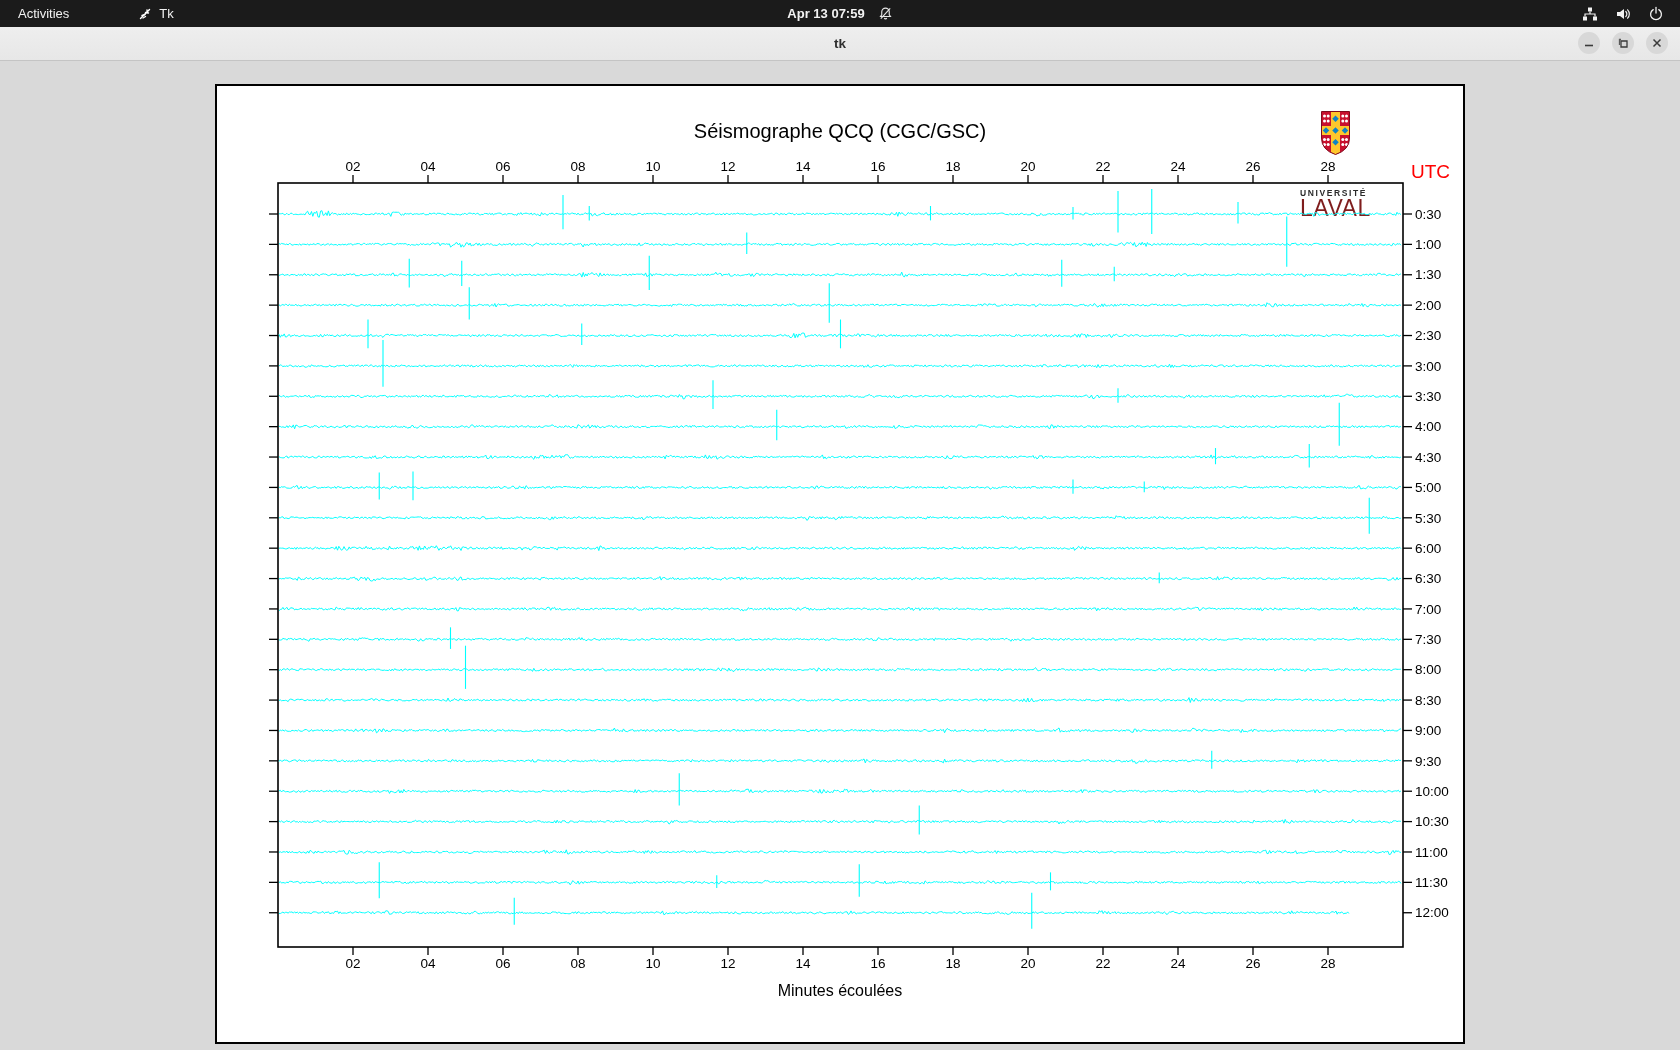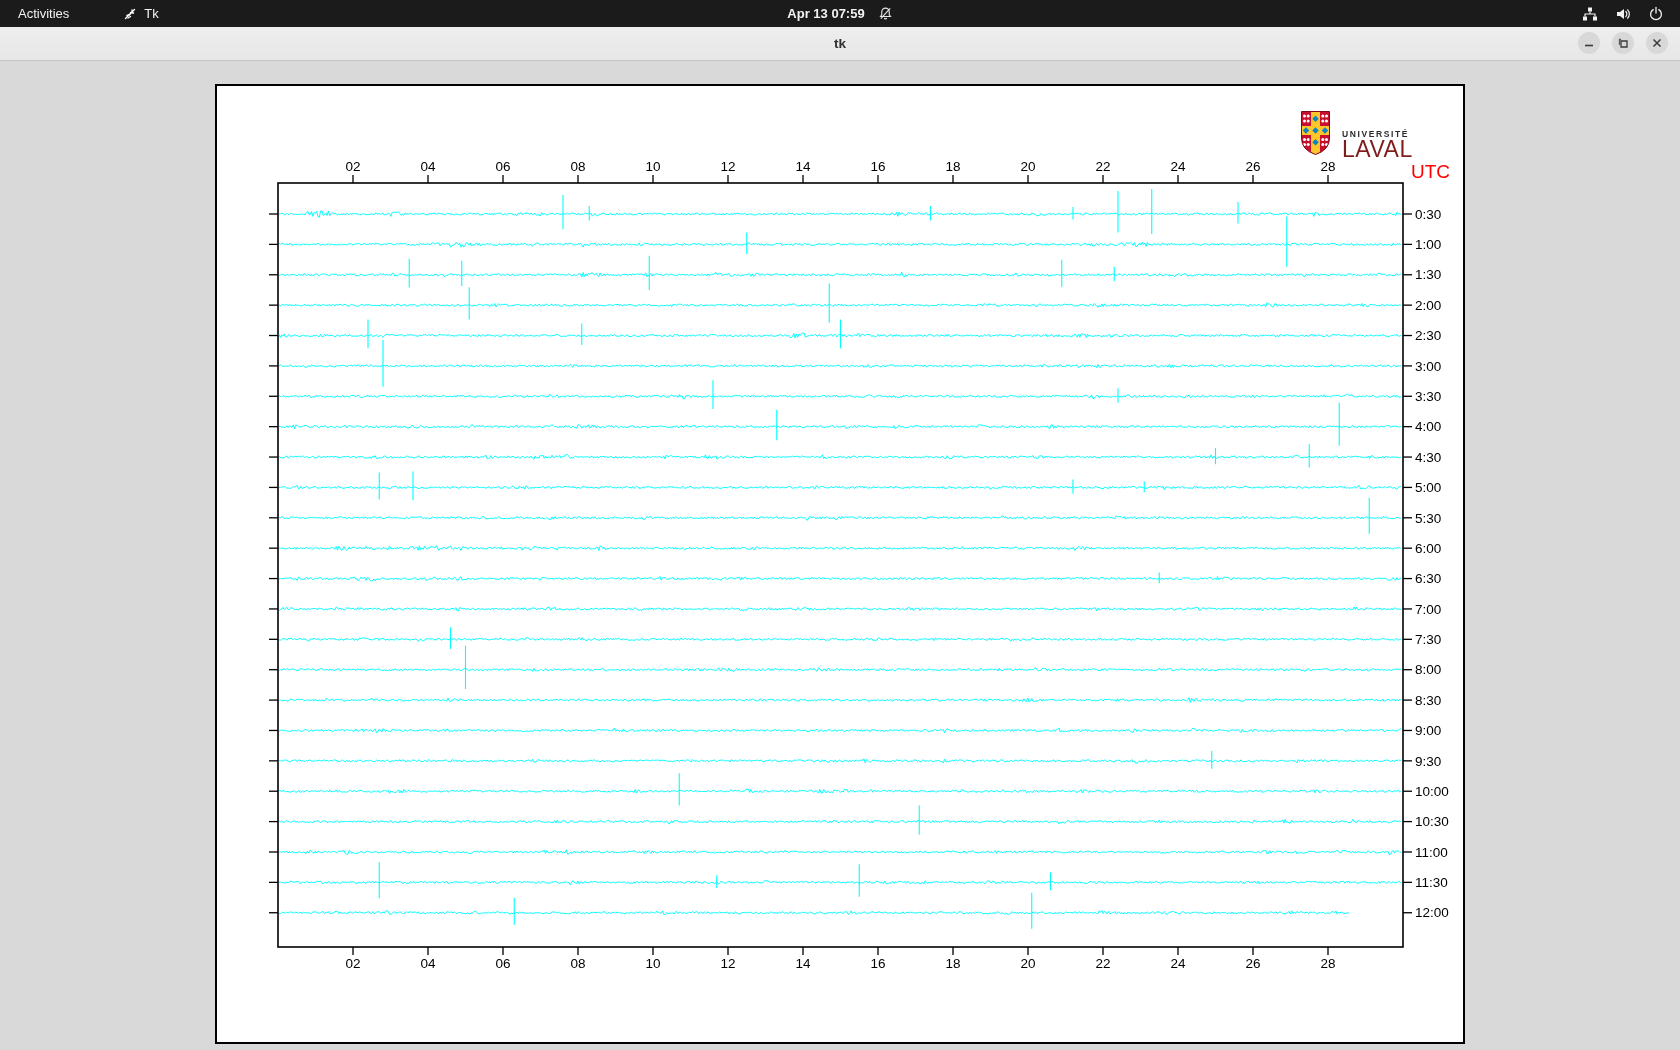--- a/index.html
+++ b/index.html
@@ -1,20 +1,20 @@
 <!DOCTYPE html>
 <html><head>
 <meta charset="utf-8">
 <style>
   html,body{margin:0;padding:0;width:1680px;height:1050px;overflow:hidden;
     font-family:"Liberation Sans",sans-serif;background:#d9d9d9;}
   
   .topbar{position:absolute;left:0;top:0;width:1680px;height:27px;background:#1b1b1b;
     color:#f2f2f2;font-size:13px;display:flex;align-items:center;}
-  .tb-left{display:flex;align-items:center;gap:10px;padding-left:18px;}
+  .tb-left{display:flex;align-items:center;gap:25px;padding-left:18px;}
   .tb-activities{font-weight:500;}
   .tb-app{display:flex;align-items:center;gap:7px;font-weight:500;margin-left:44px;}
   .tb-center{position:absolute;left:0;right:0;top:0;height:27px;display:flex;
     align-items:center;justify-content:center;gap:13px;font-weight:600;}
   .tb-right{position:absolute;right:0;top:0;height:27px;display:flex;align-items:center;
     gap:17px;padding-right:16px;}
   .tb-icon{display:flex;align-items:center;justify-content:center;}
   
   .titlebar{position:absolute;left:0;top:27px;width:1680px;height:33px;
     background:linear-gradient(#eeeeee,#e7e7e7);border-bottom:1px solid #c4c4c4;}
@@ -23,21 +23,21 @@
   .win-controls{position:absolute;right:12px;top:5px;display:flex;gap:12px;}
   .win-btn{width:22px;height:22px;border-radius:50%;background:#d8d8d8;display:flex;
     align-items:center;justify-content:center;color:#3a3a3a;cursor:pointer;}
   
   .desktop{position:absolute;left:0;top:61px;width:1680px;height:989px;background:#d9d9d9;}
   .canvas{position:absolute;left:215px;top:23px;width:1250px;height:960px;background:#ffffff;
     border:2px solid #000;box-sizing:border-box;}
   .hdr{position:absolute;left:58px;top:18px;font-size:13.5px;color:#000;line-height:19px;}
   .plot-title{position:absolute;left:0;right:0;top:34px;text-align:center;font-size:20px;color:#000;}
   .xlabel{position:absolute;left:0;right:0;top:896px;text-align:center;font-size:16px;color:#000;}
-  .logo{position:absolute;left:1083px;top:24px;display:flex;align-items:flex-end;gap:11px;}
+  .logo{position:absolute;left:1083px;top:24px;display:flex;align-items:center;gap:22px;flex-direction:column;}
   .logo-text{display:flex;flex-direction:column;margin-top:6px;}
   .logo-univ{font-size:8.5px;letter-spacing:1.6px;color:#2b2b2b;font-weight:600;}
   .logo-laval{font-size:23px;letter-spacing:0.5px;color:#7f1d1d;font-weight:500;line-height:21px;}
   svg text{font-family:"Liberation Sans",sans-serif;}
   #plot-svg{position:absolute;left:0;top:0;}
 </style>
 </head>
 <body>
 
 <div class="topbar">
@@ -122,20 +122,21 @@
         <path d="M2.5 2.5 L9.5 9.5 M9.5 2.5 L2.5 9.5"></path>
       </svg>
     </div>
   </div>
 </div>
 
 <div class="desktop">
   <div class="canvas">
 
 
+    <div class="plot-title">Séismographe QCQ (CGC/GSC)</div>
 
     <div class="logo">
       <span>
         <svg width="31" height="46" viewBox="0 0 31 46">
           <defs>
               <clipPath id="shieldClip">
                 <path d="M1.5 1.5 H29.5 V28 Q29.5 40 15.5 44.5 Q1.5 40 1.5 28 Z"></path>
               </clipPath>
             </defs>
           <path d="M1.5 1.5 H29.5 V28 Q29.5 40 15.5 44.5 Q1.5 40 1.5 28 Z" fill="#c8102e"></path>
@@ -371,14 +372,15 @@
         <line x1="642.25" y1="778.36" x2="642.25" y2="810.76" stroke="#00ffff" stroke-width="1.1"></line>
         <line x1="833.5" y1="786.36" x2="833.5" y2="804.36" stroke="#00ffff" stroke-width="1.1"></line>
         <line x1="52" y1="826.74" x2="61" y2="826.74" stroke="#000" stroke-width="1.3"></line>
         <line x1="1186" y1="826.74" x2="1195" y2="826.74" stroke="#000" stroke-width="1.3"></line>
         <text x="1198" y="831.44" font-size="13.5" fill="#000">12:00</text>
         <polyline points="62.0,827.4 63.3,827.5 64.6,826.8 65.9,826.1 67.2,827.1 68.5,826.3 69.8,826.4 71.1,827.1 72.4,826.0 73.7,826.2 75.0,825.9 76.3,827.1 77.6,825.8 78.9,827.0 80.2,826.0 81.5,827.3 82.8,826.2 84.1,827.0 85.4,827.0 86.7,826.2 88.0,827.0 89.3,826.6 90.6,827.0 91.9,826.7 93.2,827.4 94.5,827.5 95.8,825.9 97.1,825.9 98.4,825.9 99.7,826.2 101.0,827.2 102.3,826.9 103.6,827.0 104.9,825.7 106.2,825.8 107.5,827.5 108.8,826.2 110.1,826.5 111.4,825.7 112.7,827.6 114.0,827.3 115.3,826.8 116.6,827.4 117.9,825.3 119.2,825.7 120.5,825.2 121.8,827.6 123.1,825.8 124.4,827.4 125.7,827.1 127.0,827.0 128.3,827.0 129.6,827.4 130.9,826.7 132.2,826.5 133.5,825.7 134.8,827.2 136.1,827.0 137.4,826.2 138.7,825.8 140.0,826.4 141.3,826.7 142.6,825.9 143.9,826.4 145.2,826.7 146.5,826.7 147.8,827.0 149.1,826.6 150.4,825.9 151.7,825.8 153.0,826.8 154.3,827.7 155.6,825.7 156.9,827.6 158.2,827.3 159.5,825.9 160.8,825.8 162.1,825.9 163.4,826.8 164.7,827.2 166.0,825.9 167.3,827.1 168.6,824.9 169.9,824.8 171.2,825.4 172.5,828.3 173.8,828.1 175.1,827.7 176.4,825.9 177.7,826.0 179.0,827.1 180.3,826.3 181.6,826.9 182.9,825.8 184.2,826.3 185.5,827.5 186.8,827.4 188.1,826.8 189.4,825.8 190.7,826.4 192.0,826.3 193.3,825.7 194.6,826.8 195.9,826.1 197.2,826.2 198.5,826.0 199.8,827.1 201.1,825.7 202.4,827.7 203.7,827.4 205.0,827.3 206.3,826.2 207.6,827.3 208.9,827.7 210.2,826.3 211.5,827.3 212.8,826.5 214.1,826.8 215.4,826.9 216.7,826.8 218.0,827.7 219.3,825.8 220.6,827.6 221.9,827.3 223.2,826.0 224.5,827.5 225.8,825.8 227.1,827.4 228.4,827.3 229.7,825.9 231.0,825.7 232.3,826.7 233.6,826.0 234.9,826.3 236.2,826.8 237.5,825.9 238.8,827.2 240.1,827.4 241.4,826.5 242.7,826.5 244.0,826.7 245.3,827.6 246.6,827.0 247.9,827.7 249.2,827.8 250.5,826.6 251.8,827.5 253.1,828.0 254.4,826.7 255.7,827.1 257.0,825.5 258.3,825.3 259.6,826.3 260.9,827.4 262.2,827.9 263.5,827.1 264.8,827.8 266.1,826.3 267.4,827.2 268.7,826.3 270.0,827.2 271.3,826.1 272.6,827.0 273.9,826.7 275.2,826.9 276.5,826.0 277.8,827.1 279.1,826.2 280.4,825.7 281.7,825.9 283.0,827.1 284.3,826.1 285.6,826.9 286.9,826.0 288.2,827.5 289.5,826.0 290.8,826.7 292.1,827.7 293.4,827.8 294.7,827.0 296.0,827.8 297.3,826.5 298.6,827.4 299.9,826.1 301.2,827.7 302.5,825.9 303.8,827.1 305.1,825.8 306.4,827.4 307.7,826.8 309.0,827.4 310.3,826.8 311.6,827.3 312.9,826.7 314.2,827.1 315.5,827.3 316.8,827.3 318.1,826.8 319.4,826.9 320.7,827.0 322.0,826.5 323.3,827.4 324.6,826.9 325.9,827.7 327.2,827.4 328.5,826.7 329.8,826.8 331.1,827.5 332.4,827.3 333.7,827.4 335.0,826.0 336.3,825.9 337.6,826.1 338.9,826.0 340.2,827.4 341.5,826.0 342.8,826.5 344.1,827.5 345.4,827.1 346.7,827.2 348.0,827.6 349.3,827.5 350.6,827.6 351.9,827.8 353.2,827.7 354.5,826.8 355.8,826.3 357.1,827.3 358.4,825.7 359.7,827.7 361.0,825.8 362.3,826.2 363.6,827.3 364.9,827.2 366.2,826.9 367.5,827.7 368.8,827.0 370.1,826.4 371.4,827.3 372.7,827.6 374.0,826.0 375.3,826.8 376.6,826.1 377.9,826.6 379.2,826.3 380.5,826.8 381.8,826.2 383.1,826.5 384.4,827.4 385.7,825.8 387.0,825.8 388.3,825.9 389.6,827.5 390.9,827.3 392.2,826.2 393.5,827.6 394.8,826.2 396.1,826.9 397.4,825.9 398.7,827.2 400.0,826.0 401.3,826.6 402.6,826.7 403.9,827.0 405.2,827.4 406.5,826.8 407.8,827.8 409.1,826.8 410.4,827.0 411.7,827.2 413.0,827.0 414.3,826.2 415.6,826.9 416.9,827.0 418.2,827.2 419.5,825.9 420.8,827.0 422.1,826.0 423.4,825.9 424.7,827.0 426.0,827.4 427.3,826.0 428.6,827.2 429.9,825.8 431.2,827.1 432.5,826.6 433.8,826.1 435.1,826.2 436.4,826.6 437.7,827.2 439.0,825.7 440.3,826.0 441.6,826.0 442.9,827.3 444.2,827.0 445.5,824.9 446.8,828.6 448.1,828.3 449.4,826.5 450.7,827.9 452.0,827.3 453.3,827.0 454.6,827.4 455.9,826.8 457.2,827.8 458.5,825.8 459.8,825.7 461.1,827.6 462.4,826.0 463.7,826.4 465.0,827.3 466.3,826.9 467.6,826.3 468.9,827.7 470.2,827.1 471.5,826.7 472.8,826.1 474.1,826.7 475.4,825.5 476.7,826.7 478.0,826.5 479.3,825.4 480.6,826.9 481.9,827.2 483.2,826.2 484.5,826.5 485.8,827.3 487.1,825.7 488.4,826.8 489.7,826.8 491.0,825.8 492.3,827.3 493.6,827.6 494.9,826.4 496.2,827.2 497.5,826.6 498.8,826.9 500.1,826.7 501.4,826.9 502.7,825.9 504.0,826.7 505.3,826.8 506.6,826.6 507.9,826.7 509.2,826.7 510.5,825.9 511.8,827.7 513.1,827.1 514.4,826.3 515.7,827.3 517.0,827.7 518.3,825.7 519.6,827.0 520.9,827.6 522.2,827.9 523.5,827.8 524.8,826.6 526.1,826.4 527.4,826.6 528.7,827.0 530.0,826.0 531.3,826.7 532.6,826.6 533.9,826.1 535.2,827.3 536.5,827.3 537.8,827.0 539.1,825.9 540.4,827.1 541.7,827.6 543.0,827.0 544.3,826.2 545.6,827.5 546.9,827.7 548.2,827.0 549.5,827.0 550.8,826.9 552.1,827.6 553.4,825.9 554.7,826.0 556.0,827.6 557.3,826.3 558.6,827.4 559.9,826.8 561.2,827.0 562.5,826.2 563.8,827.1 565.1,825.8 566.4,826.1 567.7,827.6 569.0,826.4 570.3,827.3 571.6,827.2 572.9,826.2 574.2,825.8 575.5,827.6 576.8,826.6 578.1,826.7 579.4,827.8 580.7,827.1 582.0,827.1 583.3,827.0 584.6,826.4 585.9,826.1 587.2,826.9 588.5,826.0 589.8,827.3 591.1,827.3 592.4,826.4 593.7,826.1 595.0,826.8 596.3,827.5 597.6,827.9 598.9,827.4 600.2,826.6 601.5,826.9 602.8,825.8 604.1,826.4 605.4,827.0 606.7,827.6 608.0,827.8 609.3,827.1 610.6,826.9 611.9,826.8 613.2,826.5 614.5,826.8 615.8,826.9 617.1,826.4 618.4,826.1 619.7,827.7 621.0,826.4 622.3,826.9 623.6,825.9 624.9,827.4 626.2,827.1 627.5,826.2 628.8,825.8 630.1,825.9 631.4,828.5 632.7,827.4 634.0,824.9 635.3,827.5 636.6,826.1 637.9,826.3 639.2,828.1 640.5,827.0 641.8,827.2 643.1,827.0 644.4,827.3 645.7,826.6 647.0,825.9 648.3,826.3 649.6,827.1 650.9,827.4 652.2,826.9 653.5,826.5 654.8,825.9 656.1,825.8 657.4,826.4 658.7,827.2 660.0,826.2 661.3,826.1 662.6,825.8 663.9,826.6 665.2,826.6 666.5,827.1 667.8,825.9 669.1,826.3 670.4,827.2 671.7,827.0 673.0,827.0 674.3,826.6 675.6,827.5 676.9,827.2 678.2,826.1 679.5,826.7 680.8,827.3 682.1,827.4 683.4,827.0 684.7,827.5 686.0,825.8 687.3,827.7 688.6,826.5 689.9,826.8 691.2,826.3 692.5,827.0 693.8,825.8 695.1,827.1 696.4,826.4 697.7,827.0 699.0,827.0 700.3,826.6 701.6,826.6 702.9,826.2 704.2,826.6 705.5,827.3 706.8,827.6 708.1,826.4 709.4,826.0 710.7,826.6 712.0,827.4 713.3,827.8 714.6,826.5 715.9,826.0 717.2,826.7 718.5,826.9 719.8,827.4 721.1,826.4 722.4,825.9 723.7,825.7 725.0,825.7 726.3,826.9 727.6,826.4 728.9,826.9 730.2,826.9 731.5,826.8 732.8,826.9 734.1,827.0 735.4,827.2 736.7,825.8 738.0,826.3 739.3,827.6 740.6,827.4 741.9,825.8 743.2,825.7 744.5,826.1 745.8,827.7 747.1,827.5 748.4,827.4 749.7,826.5 751.0,827.5 752.3,826.6 753.6,826.8 754.9,827.6 756.2,826.3 757.5,827.1 758.8,825.9 760.1,826.8 761.4,825.9 762.7,827.0 764.0,826.2 765.3,827.6 766.6,827.5 767.9,827.4 769.2,827.5 770.5,827.8 771.8,827.7 773.1,827.0 774.4,827.8 775.7,826.9 777.0,827.8 778.3,826.0 779.6,826.8 780.9,825.7 782.2,826.5 783.5,827.6 784.8,826.9 786.1,827.2 787.4,828.0 788.7,826.9 790.0,828.1 791.3,828.4 792.6,827.8 793.9,827.1 795.2,825.6 796.5,827.2 797.8,826.3 799.1,827.4 800.4,826.4 801.7,827.0 803.0,826.3 804.3,827.4 805.6,826.2 806.9,827.6 808.2,827.7 809.5,826.0 810.8,827.5 812.1,827.4 813.4,827.3 814.7,827.6 816.0,825.8 817.3,827.0 818.6,825.8 819.9,827.4 821.2,827.1 822.5,826.5 823.8,826.3 825.1,825.9 826.4,826.2 827.7,827.5 829.0,827.3 830.3,827.3 831.6,826.7 832.9,827.3 834.2,826.6 835.5,827.5 836.8,827.5 838.1,826.6 839.4,827.1 840.7,827.0 842.0,827.2 843.3,826.2 844.6,827.1 845.9,827.7 847.2,827.2 848.5,826.2 849.8,826.2 851.1,826.7 852.4,826.4 853.7,826.7 855.0,826.4 856.3,827.4 857.6,825.8 858.9,825.9 860.2,827.6 861.5,826.1 862.8,825.9 864.1,827.4 865.4,825.8 866.7,826.4 868.0,827.2 869.3,826.5 870.6,827.2 871.9,827.0 873.2,826.5 874.5,826.8 875.8,826.9 877.1,826.9 878.4,826.6 879.7,827.5 881.0,827.6 882.3,824.7 883.6,826.2 884.9,824.6 886.2,827.6 887.5,825.4 888.8,826.0 890.1,827.9 891.4,825.5 892.7,827.7 894.0,827.5 895.3,826.2 896.6,826.9 897.9,825.6 899.2,827.7 900.5,826.4 901.8,826.1 903.1,827.6 904.4,826.6 905.7,827.4 907.0,827.3 908.3,826.9 909.6,827.7 910.9,826.0 912.2,827.2 913.5,826.9 914.8,827.4 916.1,826.7 917.4,826.5 918.7,827.7 920.0,826.5 921.3,827.2 922.6,827.7 923.9,827.0 925.2,826.6 926.5,827.5 927.8,826.8 929.1,826.9 930.4,826.1 931.7,827.3 933.0,827.0 934.3,826.5 935.6,825.7 936.9,827.0 938.2,827.4 939.5,825.8 940.8,826.2 942.1,825.7 943.4,827.1 944.7,826.9 946.0,827.5 947.3,825.8 948.6,827.0 949.9,828.7 951.2,827.2 952.5,826.0 953.8,826.2 955.1,825.5 956.4,825.3 957.7,826.4 959.0,826.6 960.3,826.9 961.6,827.6 962.9,827.6 964.2,826.8 965.5,825.6 966.8,826.3 968.1,827.3 969.4,827.0 970.7,826.0 972.0,827.4 973.3,827.3 974.6,826.8 975.9,826.5 977.2,826.0 978.5,826.7 979.8,826.0 981.1,827.2 982.4,826.8 983.7,826.2 985.0,826.9 986.3,827.1 987.6,827.6 988.9,827.6 990.2,826.9 991.5,826.9 992.8,826.6 994.1,827.3 995.4,827.7 996.7,825.8 998.0,826.9 999.3,826.9 1000.6,826.9 1001.9,826.4 1003.2,827.5 1004.5,826.6 1005.8,826.6 1007.1,826.8 1008.4,826.1 1009.7,827.4 1011.0,827.7 1012.3,826.5 1013.6,827.5 1014.9,825.9 1016.2,827.7 1017.5,827.0 1018.8,827.3 1020.1,827.3 1021.4,826.5 1022.7,827.4 1024.0,826.3 1025.3,827.5 1026.6,826.8 1027.9,827.6 1029.2,827.2 1030.5,826.0 1031.8,826.3 1033.1,827.3 1034.4,826.1 1035.7,826.4 1037.0,826.6 1038.3,827.5 1039.6,826.3 1040.9,826.6 1042.2,827.5 1043.5,827.1 1044.8,827.1 1046.1,827.0 1047.4,825.9 1048.7,827.4 1050.0,826.6 1051.3,827.3 1052.6,826.3 1053.9,825.9 1055.2,826.1 1056.5,827.4 1057.8,826.5 1059.1,825.8 1060.4,827.7 1061.7,826.4 1063.0,825.8 1064.3,826.5 1065.6,827.4 1066.9,827.9 1068.2,827.5 1069.5,827.2 1070.8,826.3 1072.1,825.7 1073.4,828.0 1074.7,824.8 1076.0,827.4 1077.3,826.6 1078.6,827.4 1079.9,825.5 1081.2,826.3 1082.5,826.7 1083.8,825.6 1085.1,826.1 1086.4,826.6 1087.7,826.8 1089.0,826.3 1090.3,826.4 1091.6,827.5 1092.9,825.9 1094.2,826.4 1095.5,826.8 1096.8,825.9 1098.1,826.6 1099.4,827.7 1100.7,827.0 1102.0,826.9 1103.3,826.4 1104.6,827.3 1105.9,826.2 1107.2,827.2 1108.5,827.5 1109.8,827.1 1111.1,826.9 1112.4,827.8 1113.7,826.4 1115.0,825.7 1116.3,825.9 1117.6,826.5 1118.9,825.0 1120.2,828.2 1121.5,826.0 1122.8,827.3 1124.1,826.1 1125.4,826.3 1126.7,827.9 1128.0,827.1 1129.3,827.5 1130.6,825.9 1131.9,827.5" fill="none" stroke="#00ffff" stroke-width="1"></polyline>
         <line x1="297.25" y1="811.74" x2="297.25" y2="838.74" stroke="#00ffff" stroke-width="1.1"></line>
         <line x1="814.75" y1="806.74" x2="814.75" y2="842.74" stroke="#00ffff" stroke-width="1.1"></line>
       </svg>
 
+    <div class="xlabel">Minutes écoulées</div>
   </div>
 </div>
 
 </body></html>

